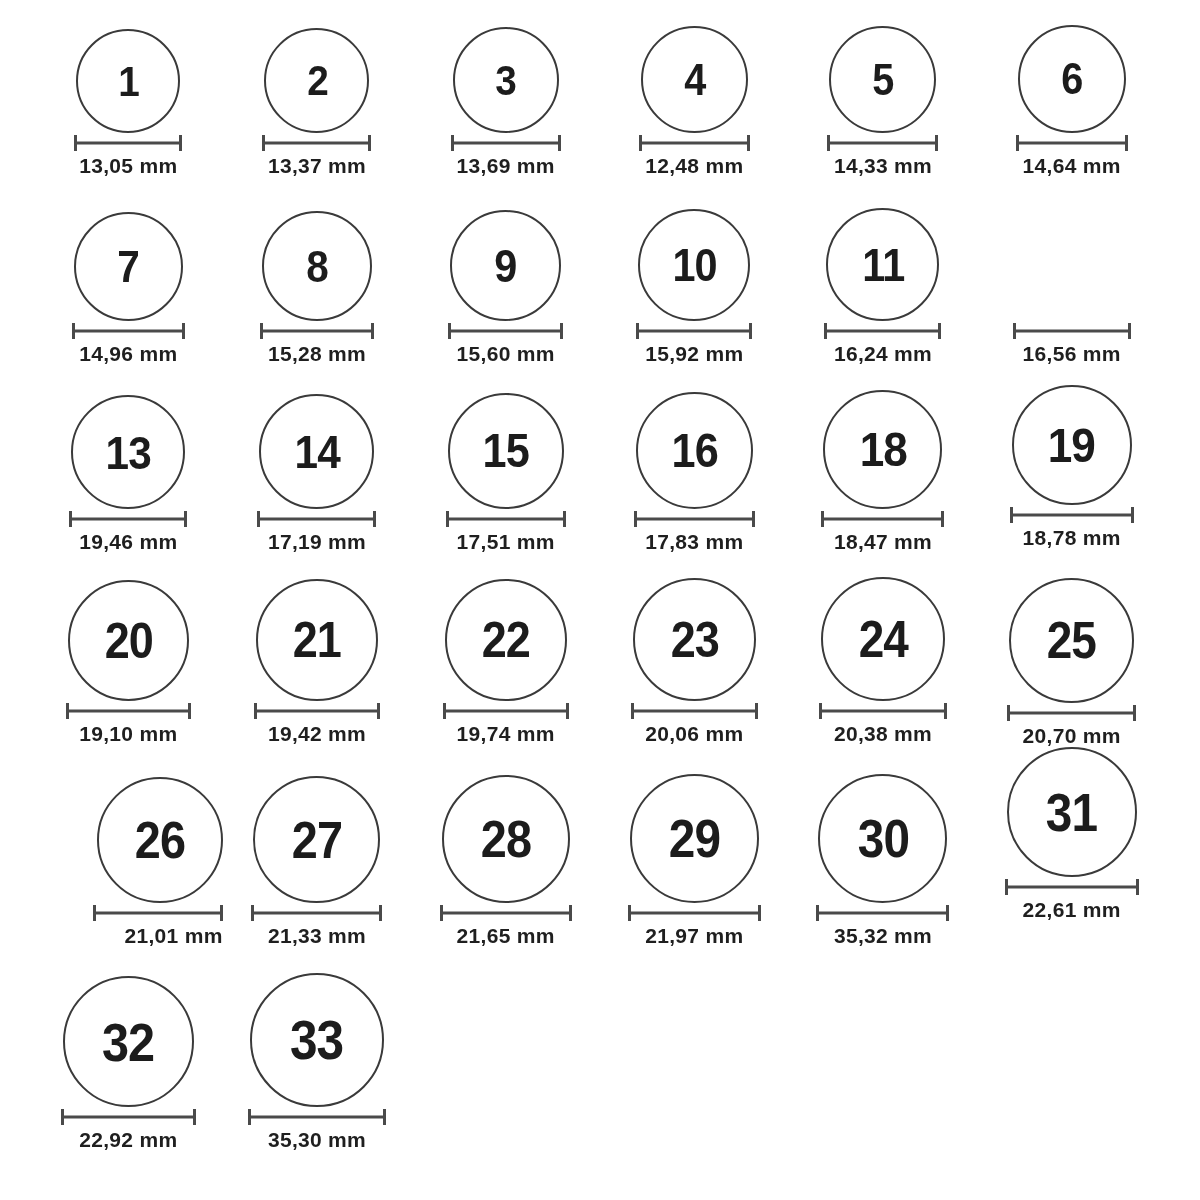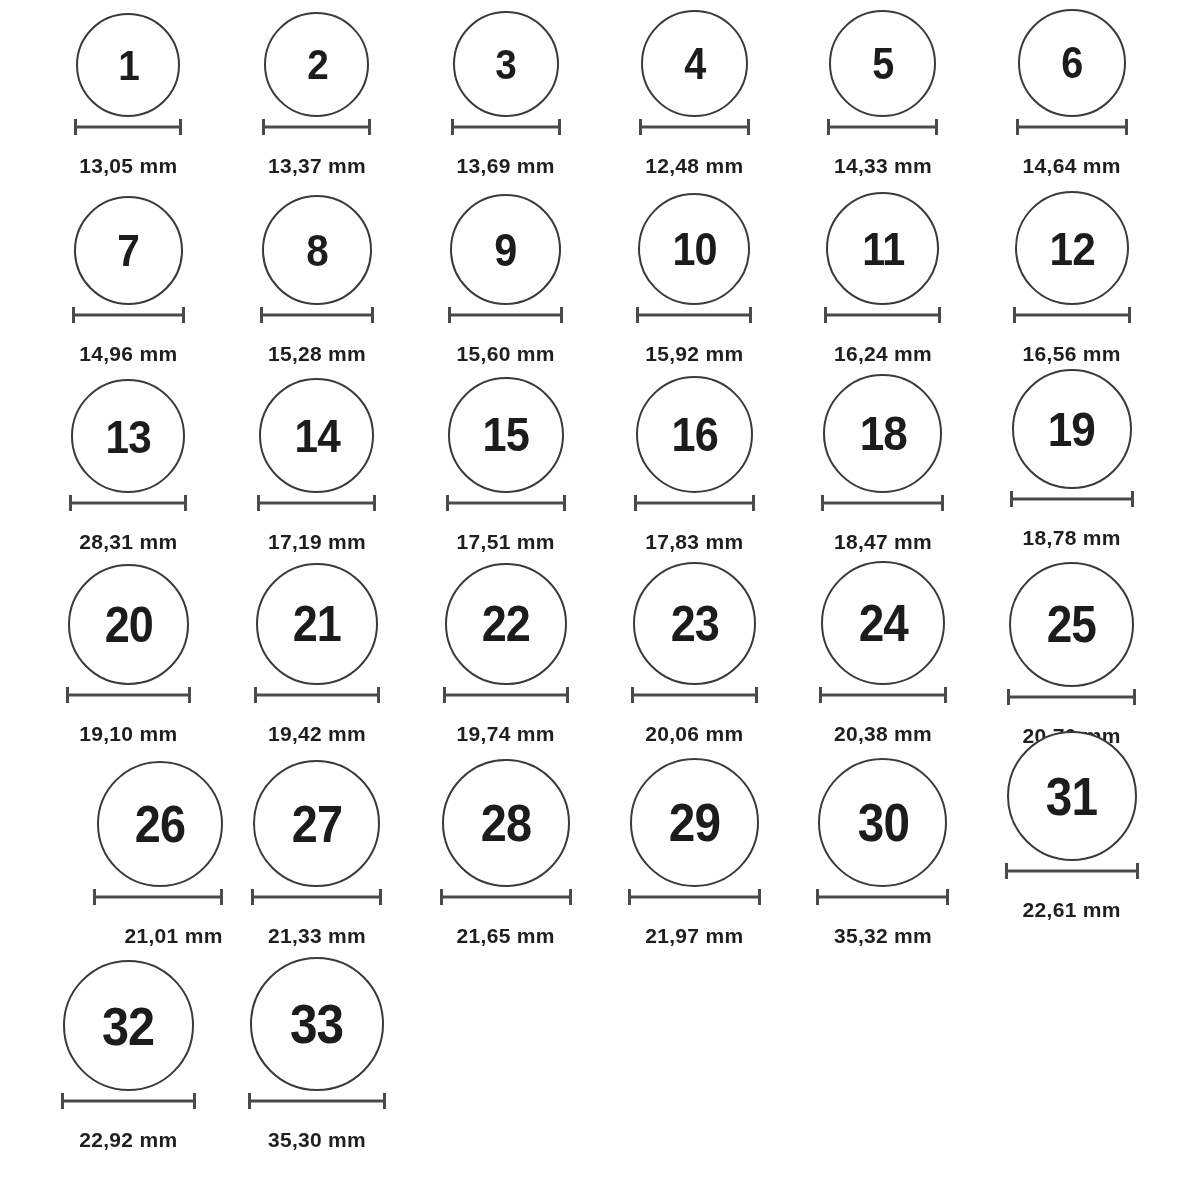--- a/index.html
+++ b/index.html
@@ -66,21 +66,21 @@
   .bar {
     position: absolute;
     left: 1px;
     right: 1px;
     top: 50%;
     transform: translateY(-50%);
     height: 3px;
     background: #4a4a4a;
   }
   .label {
-    margin-top: 19px;
+    margin-top: 3px;
     font-size: 21px;
     font-weight: 700;
     color: #1f1f1f;
     line-height: 24px;
     letter-spacing: 0.3px;
     white-space: nowrap;
   }
 </style>
 </head>
 <body>
@@ -179,36 +179,33 @@
     <div class="cell" style="padding-bottom: 20px;">
     <div class="circle" style="width: 113px; height: 113px;">
       <span class="num" style="font-size: 46px;">11</span>
     </div>
     <div class="measure" style="width: 117px;">
       <span class="bar"></span>
     </div>
     <div class="label">16,24 mm</div>
   </div>
     <div class="cell" style="padding-bottom: 20px;">
-    <div class="circle" style="width: 114px; height: 114px;">
-      <span class="num" style="font-size: 47px;">12</span>
-    </div>
     <div class="measure" style="width: 118px;">
       <span class="bar"></span>
     </div>
     <div class="label">16,56 mm</div>
   </div>
     <div class="cell" style="padding-bottom: 20px;">
     <div class="circle" style="width: 114px; height: 114px;">
       <span class="num" style="font-size: 47px;">13</span>
     </div>
     <div class="measure" style="width: 118px;">
       <span class="bar"></span>
     </div>
-    <div class="label">28,31 mm</div>
+    <div class="label">19,46 mm</div>
   </div>
     <div class="cell" style="padding-bottom: 20px;">
     <div class="circle" style="width: 115px; height: 115px;">
       <span class="num" style="font-size: 47px;">14</span>
     </div>
     <div class="measure" style="width: 119px;">
       <span class="bar"></span>
     </div>
     <div class="label">17,19 mm</div>
   </div>

